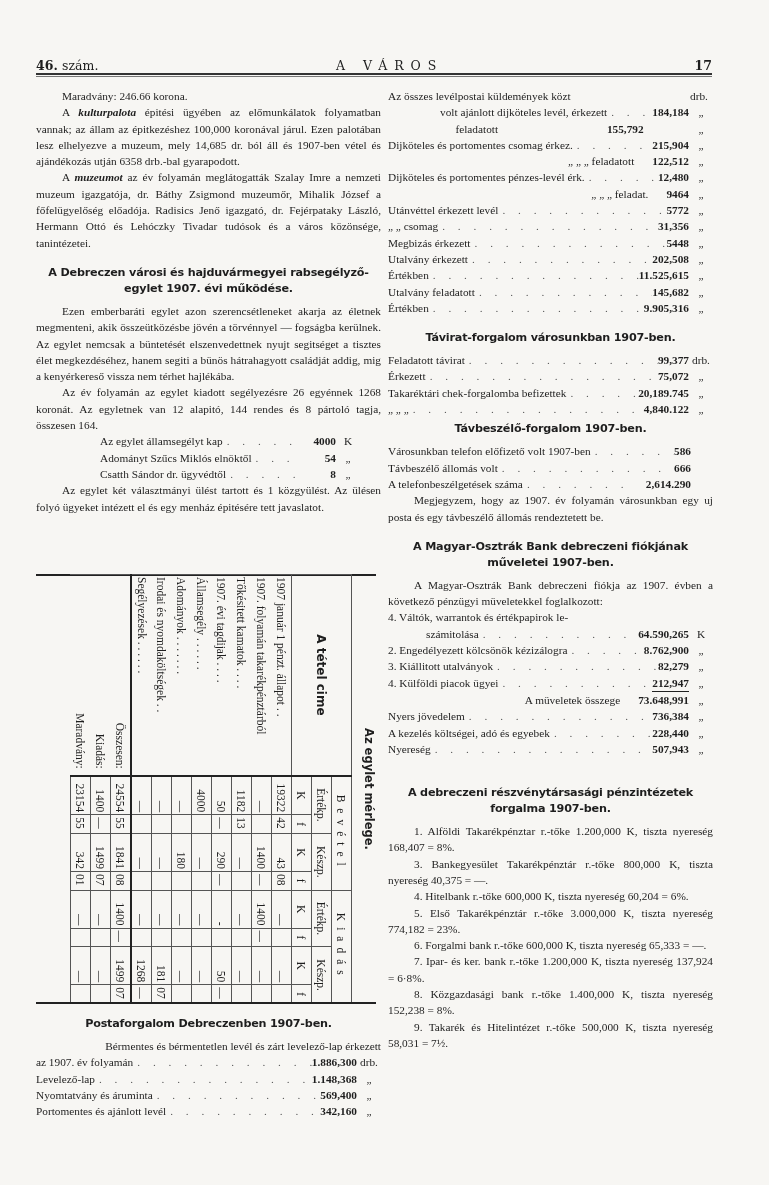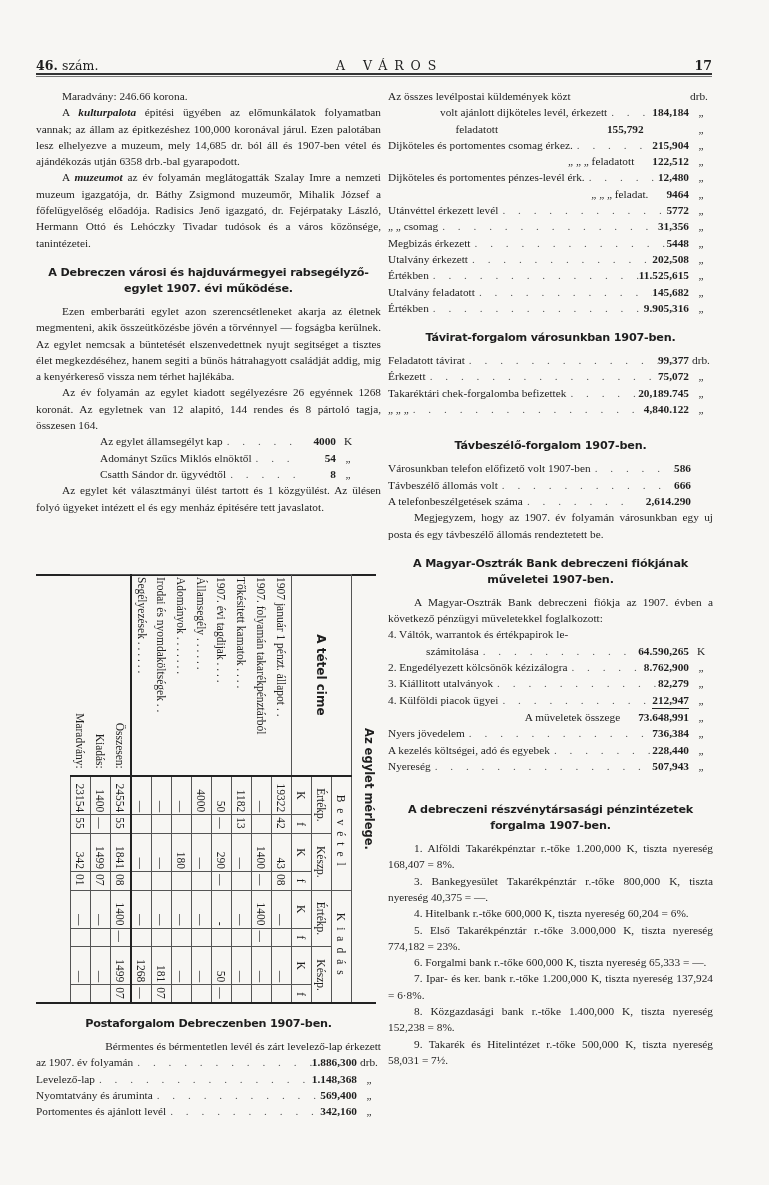--- a/index.html
+++ b/index.html
@@ -397,21 +397,21 @@
           <span class="unit">„</span>
         </div>
         <div class="row">
           <span class="lbl">„ „ „</span>
           <span class="dots">. . . . . . . . . . . . . . . . . . .</span>
           <span class="val">4,840.122</span>
           <span class="unit">„</span>
         </div>
       </div>
 
-    <div class="heading" style="margin-top:21px">Távbeszélő-forgalom 1907-ben.</div>
+    <div class="heading" style="margin-top:4px">Távbeszélő-forgalom 1907-ben.</div>
     <div id="phone-list">
         <div class="row">
           <span class="lbl">Városunkban telefon előfizető volt 1907-ben</span>
           <span class="dots">. . . . . . . . . . . . . . . . . . .</span>
           <span class="val" style="padding-right: 22px;">586</span>
         </div>
         <div class="row">
           <span class="lbl">Távbeszélő állomás volt</span>
           <span class="dots">. . . . . . . . . . . . . . . . . . .</span>
           <span class="val" style="padding-right: 22px;">666</span>

